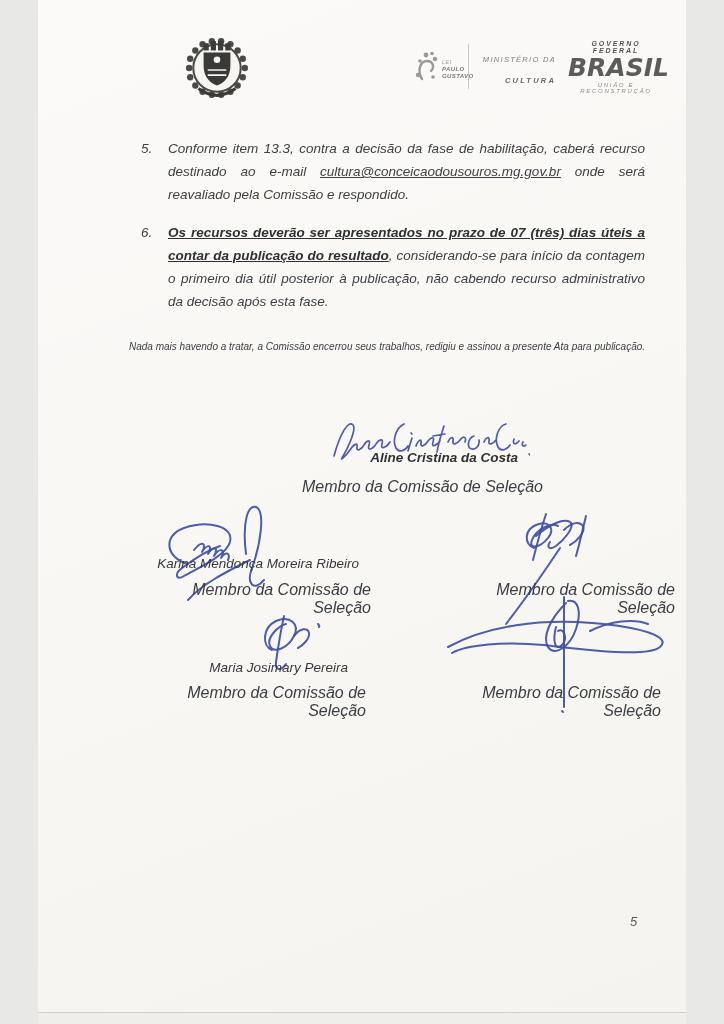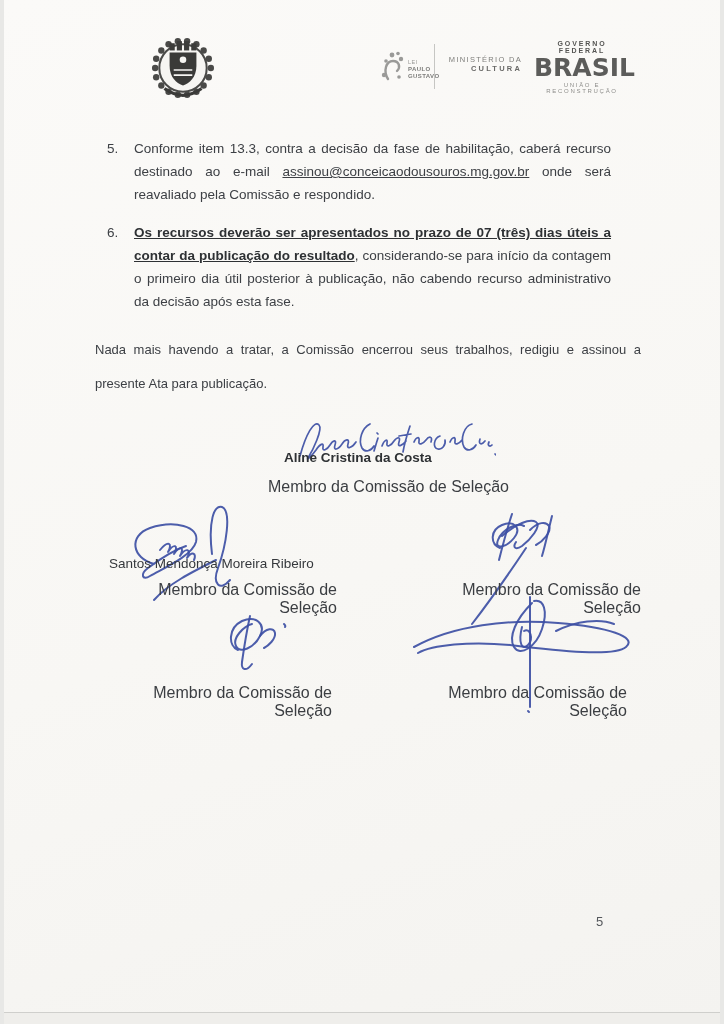--- a/index.html
+++ b/index.html
@@ -1,52 +1,52 @@
 <!DOCTYPE html>
 <html lang="pt"><head>
 <meta charset="utf-8">
 <style>
   html,body{margin:0;padding:0;background:#e8e8e6;}
   .page{
-    position:relative;width:716px;height:1024px;margin:0 auto;overflow:hidden;
+    position:relative;width:648px;height:1024px;margin:0 auto;overflow:hidden;
     background:linear-gradient(160deg,#fbfaf8 0%,#f8f7f4 55%,#f4f3f0 100%);
-    font-family:"Liberation Sans",sans-serif;color:#3d4045;
+    font-family:"Liberation Sans",sans-serif;color:#3d4045;font-style:italic;
   }
   .scan-edge-line{position:absolute;left:0;right:0;top:1012px;height:1px;background:#cfcfcc;}
   .scan-edge-area{position:absolute;left:0;right:0;top:1013px;height:11px;background:#efeeeb;}
 
   
   .crest{position:absolute;left:146px;top:28px;width:66px;height:82px;}
   .lpg{position:absolute;left:375px;top:50px;display:flex;align-items:flex-start;gap:3px;}
   .lpg-text{display:flex;flex-direction:column;line-height:7px;margin-top:9px;}
   .lpg-lei{font-size:5.5px;color:#9a9a98;letter-spacing:.5px;}
   .lpg-bold{font-size:6px;font-weight:bold;color:#7b7b79;letter-spacing:.4px;}
   .hdr-divider{position:absolute;left:430px;top:44px;width:1px;height:45px;background:#c6c6c3;}
   .ministerio{position:absolute;left:436px;top:55px;width:82px;text-align:right;}
   .min-l1{font-size:7.5px;letter-spacing:1.3px;color:#7e7e7b;}
-  .min-l2{font-size:7.5px;font-weight:bold;letter-spacing:2.2px;color:#686866;margin-top:0;}
+  .min-l2{font-size:7.5px;font-weight:bold;letter-spacing:2.2px;color:#686866;margin-top:12px;}
   .governo{position:absolute;left:530px;top:40px;width:96px;text-align:center;}
   .gov-top{font-size:7px;font-weight:bold;letter-spacing:1.9px;color:#555553;}
   .gov-brand{font-size:25px;font-weight:900;letter-spacing:0;color:#5c5c5a;line-height:27px;
              font-family:"DejaVu Sans",sans-serif;}
   .gov-bottom{font-size:6px;letter-spacing:1.7px;color:#8e8e8b;margin-top:1px;}
 
   
   .item{position:absolute;display:flex;font-size:13.5px;line-height:23px;width:504px;left:103px;}
   .item .num{width:27px;flex:none;}
   .item .txt{flex:1;text-align:justify;}
   .item5{top:137px;}
   .item6{top:221px;}
   .item6 .txt strong{color:#2e3134;text-decoration:underline;}
   .email-link{color:#3d4045;text-decoration:underline;cursor:pointer;}
-  .closing{position:absolute;left:91px;top:320px;width:546px;font-size:13px;line-height:33.5px;
+  .closing{position:absolute;left:91px;top:320px;width:546px;font-size:10px;line-height:33.5px;
            text-align:justify;}
 
   
-  .sig-name{position:absolute;font-size:13.5px;text-align:left;color:#35383c;}
+  .sig-name{position:absolute;font-size:13.5px;text-align:right;color:#35383c;}
   .sig-name.bold{font-weight:bold;color:#2e3134;}
   .sig-role{position:absolute;font-size:16px;text-align:right;color:#3b3e42;}
   .ink{position:absolute;pointer-events:none;}
   .ink path{fill:none;stroke:#3d4fa4;stroke-width:2;stroke-linecap:round;stroke-linejoin:round;opacity:.92;}
   .ink.thin path{stroke-width:1.7;}
 
   .page-number{position:absolute;left:592px;top:914px;font-size:13px;color:#55585c;}
 </style>
 </head>
 <body>
@@ -114,21 +114,21 @@
   </div>
 
   <div class="governo">
     <div class="gov-top">GOVERNO FEDERAL</div>
     <div class="gov-brand">BRASIL</div>
     <div class="gov-bottom">UNIÃO E RECONSTRUÇÃO</div>
   </div>
 
   <div class="item item5">
     <span class="num">5.</span>
-    <div class="txt"><span>Conforme item 13.3, contra a decisão da fase de habilitação, caberá recurso destinado ao e-mail </span><a class="email-link">assinou@conceicaodousouros.mg.gov.br</a><span> onde será reavaliado pela Comissão e respondido.</span></div>
+    <div class="txt"><span>Conforme item 13.3, contra a decisão da fase de habilitação, caberá recurso destinado ao e-mail </span><a class="email-link">cultura@conceicaodousouros.mg.gov.br</a><span> onde será reavaliado pela Comissão e respondido.</span></div>
   </div>
 
   <div class="item item6">
     <span class="num">6.</span>
     <div class="txt"><strong>Os recursos deverão ser apresentados no prazo de 07 (três) dias úteis a contar da publicação do resultado</strong><span>, considerando-se para início da contagem o primeiro dia útil posterior à publicação, não cabendo recurso administrativo da decisão após esta fase.</span></div>
   </div>
 
   <p class="closing">Nada mais havendo a tratar, a Comissão encerrou seus trabalhos, redigiu e assinou a presente Ata para publicação.</p>
 
   <svg class="ink thin" style="left:292px;top:412px;width:200px;height:54px" viewBox="0 0 200 54">
@@ -139,39 +139,40 @@
   </svg>
   <div class="sig-name bold" style="left:280px;top:450px;width:200px">Aline Cristina da Costa</div>
   <div class="sig-role" style="left:255px;top:478px;width:250px">Membro da Comissão de Seleção</div>
 
   <svg class="ink" style="left:112px;top:498px;width:180px;height:110px" viewBox="0 0 180 110">
     <path d="M38,66 C16,60 12,38 34,30 C58,22 84,28 80,44 C76,58 48,70 34,78 C26,83 24,76 32,70 C44,61 58,52 70,48"></path>
     <path d="M44,52 C52,42 57,45 52,54 C58,45 63,47 58,56 C64,47 69,49 64,58 C70,49 76,51 71,60 C76,53 81,55 78,62"></path>
     <path d="M96,56 C92,24 98,6 106,9 C116,13 110,48 102,70 C96,86 104,94 114,82"></path>
     <path d="M100,62 C76,74 52,86 38,102"></path>
   </svg>
-  <div class="sig-name" style="left:105px;top:556px;width:216px">Santos Mendonça Moreira Ribeiro</div>
+  <div class="sig-name" style="left:105px;top:556px;width:216px">Karina Mendonça Moreira Ribeiro</div>
   <div class="sig-role" style="left:103px;top:581px;width:230px">Membro da Comissão de Seleção</div>
 
   <svg class="ink" style="left:462px;top:508px;width:110px;height:120px" viewBox="0 0 110 120">
     <path d="M34,40 C24,36 24,22 36,17 C48,12 56,20 48,30 C40,40 28,42 32,32 C36,22 50,14 58,18"></path>
     <path d="M46,6 C40,24 36,40 33,52"></path>
     <path d="M36,28 C50,16 64,10 70,14 C76,18 64,32 56,38 C50,42 46,40 50,34"></path>
     <path d="M64,22 C72,14 80,13 83,18 C86,24 76,34 70,37"></path>
     <path d="M86,8 C82,24 79,38 76,48"></path>
     <path d="M60,40 C40,70 20,98 6,116"></path>
   </svg>
   <div class="sig-role" style="left:407px;top:581px;width:230px">Membro da Comissão de Seleção</div>
 
   <svg class="ink" style="left:200px;top:606px;width:95px;height:75px" viewBox="0 0 95 75">
     <path d="M34,44 C24,40 24,22 38,15 C52,9 62,18 56,30 C50,42 36,48 32,40 C28,32 40,20 48,18"></path>
     <path d="M46,10 C42,28 40,42 38,56 C37,64 42,66 48,58"></path>
     <path d="M56,30 C62,22 70,21 71,27 C72,33 64,40 60,42"></path>
     <path d="M80,18 C81,19 82,20 81,21"></path>
   </svg>
+  <div class="sig-name" style="left:110px;top:660px;width:200px">Maria Josimary Pereira</div>
   <div class="sig-role" style="left:98px;top:684px;width:230px">Membro da Comissão de Seleção</div>
 
   <svg class="ink" style="left:400px;top:575px;width:245px;height:140px" viewBox="0 0 245 140">
     <path d="M128,28 C112,44 104,62 110,72 C116,82 132,72 138,54 C144,36 140,24 130,26"></path>
     <path d="M10,72 C50,50 104,44 154,48 C204,52 234,62 222,72 C210,82 156,76 106,70 C66,66 28,70 14,78"></path>
     <path d="M152,56 C172,46 196,43 210,49"></path>
     <path d="M118,52 C114,68 118,76 124,70 C130,64 126,52 120,56"></path>
     <path d="M126,22 L126,132"></path>
     <path d="M124,136 L125,137"></path>
   </svg>

